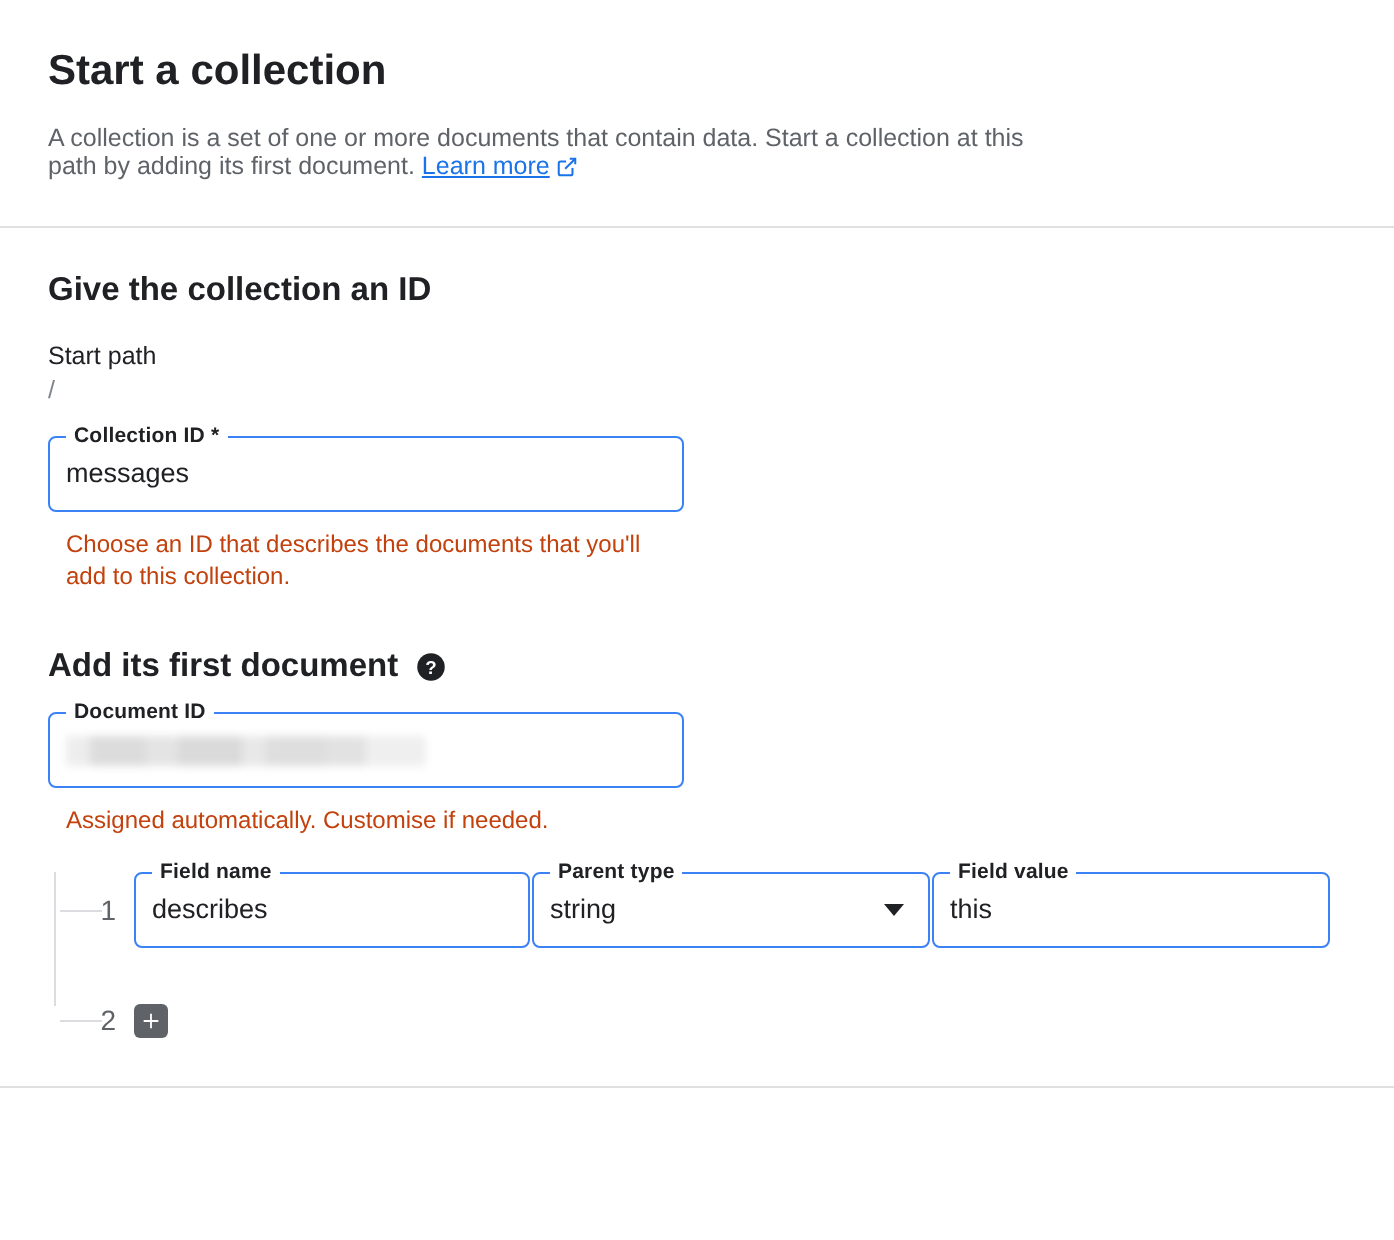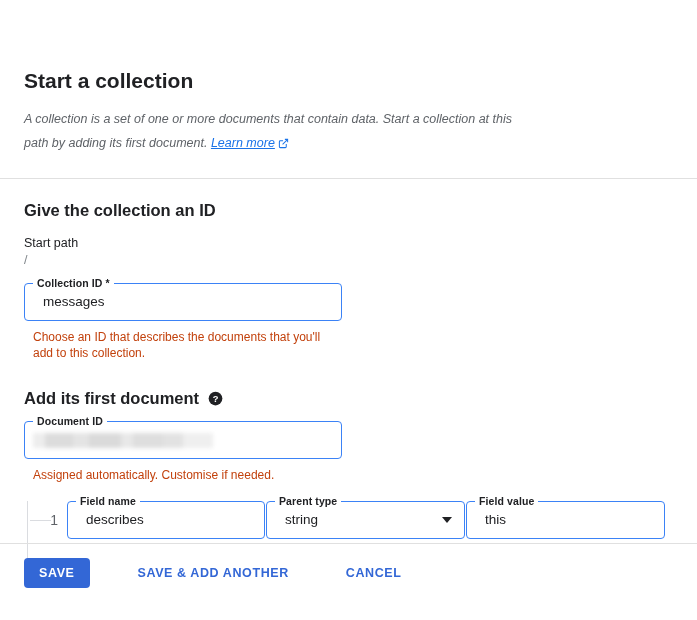--- a/index.html
+++ b/index.html
@@ -6,36 +6,35 @@
   html, body {
     margin: 0; padding: 0;
     width: 697px; height: 620px;
     background: #ffffff;
     font-family: "Liberation Sans", sans-serif;
     -webkit-font-smoothing: antialiased;
   }
   .page { position: relative; width: 697px; height: 620px; overflow: hidden; background:#fff; }
 
   
-  .header { padding: 22px 24px 0 24px; margin-top: 45px; }
+  .header { padding: 22px 24px 0 24px; }
   .page-title {
     font-size: 21px;
     font-weight: 700;
     color: #202124;
     letter-spacing: 0;
     margin: 0 0 12px 0;
     line-height: 28px;
   }
   .intro {
     font-size: 12.5px;
     color: #5f6368;
-    line-height: 24px;
+    line-height: 14px;
     max-width: 510px;
     margin: 0;
-    font-style: italic;
   }
   .learn-more {
     color: #1a73e8;
     text-decoration: underline;
     cursor: pointer;
     white-space: nowrap;
   }
   .ext-icon {
     display: inline-block;
     vertical-align: -2px;
@@ -100,21 +99,21 @@
     padding: 0 4px;
     font-size: 10.5px;
     font-weight: 700;
     color: #202124;
     line-height: 13px;
     letter-spacing: .1px;
     white-space: nowrap;
   }
   .mdc-field .value {
     position: absolute;
-    left: 18px;
+    left: 8px;
     top: 0;
     height: 100%;
     display: flex;
     align-items: center;
     font-size: 13.5px;
     color: #202124;
     line-height: 18px;
   }
 
   #collection-id-field { width: 318px; }
@@ -341,19 +340,14 @@
               <path d="M11 4h2v7h7v2h-7v7h-2v-7H4v-2h7z" fill="#ffffff"></path>
             </svg>
         </div>
       </div>
 
     </div>
   </div>
 
   <div class="footer-divider"></div>
 
-  <div class="footer">
-    <button class="btn-filled" id="save-button">SAVE</button>
-    <button class="btn-text" id="save-add-another-button">SAVE &amp; ADD ANOTHER</button>
-    <button class="btn-text" id="cancel-button">CANCEL</button>
-  </div>
 
 </div>
 
 </body></html>

